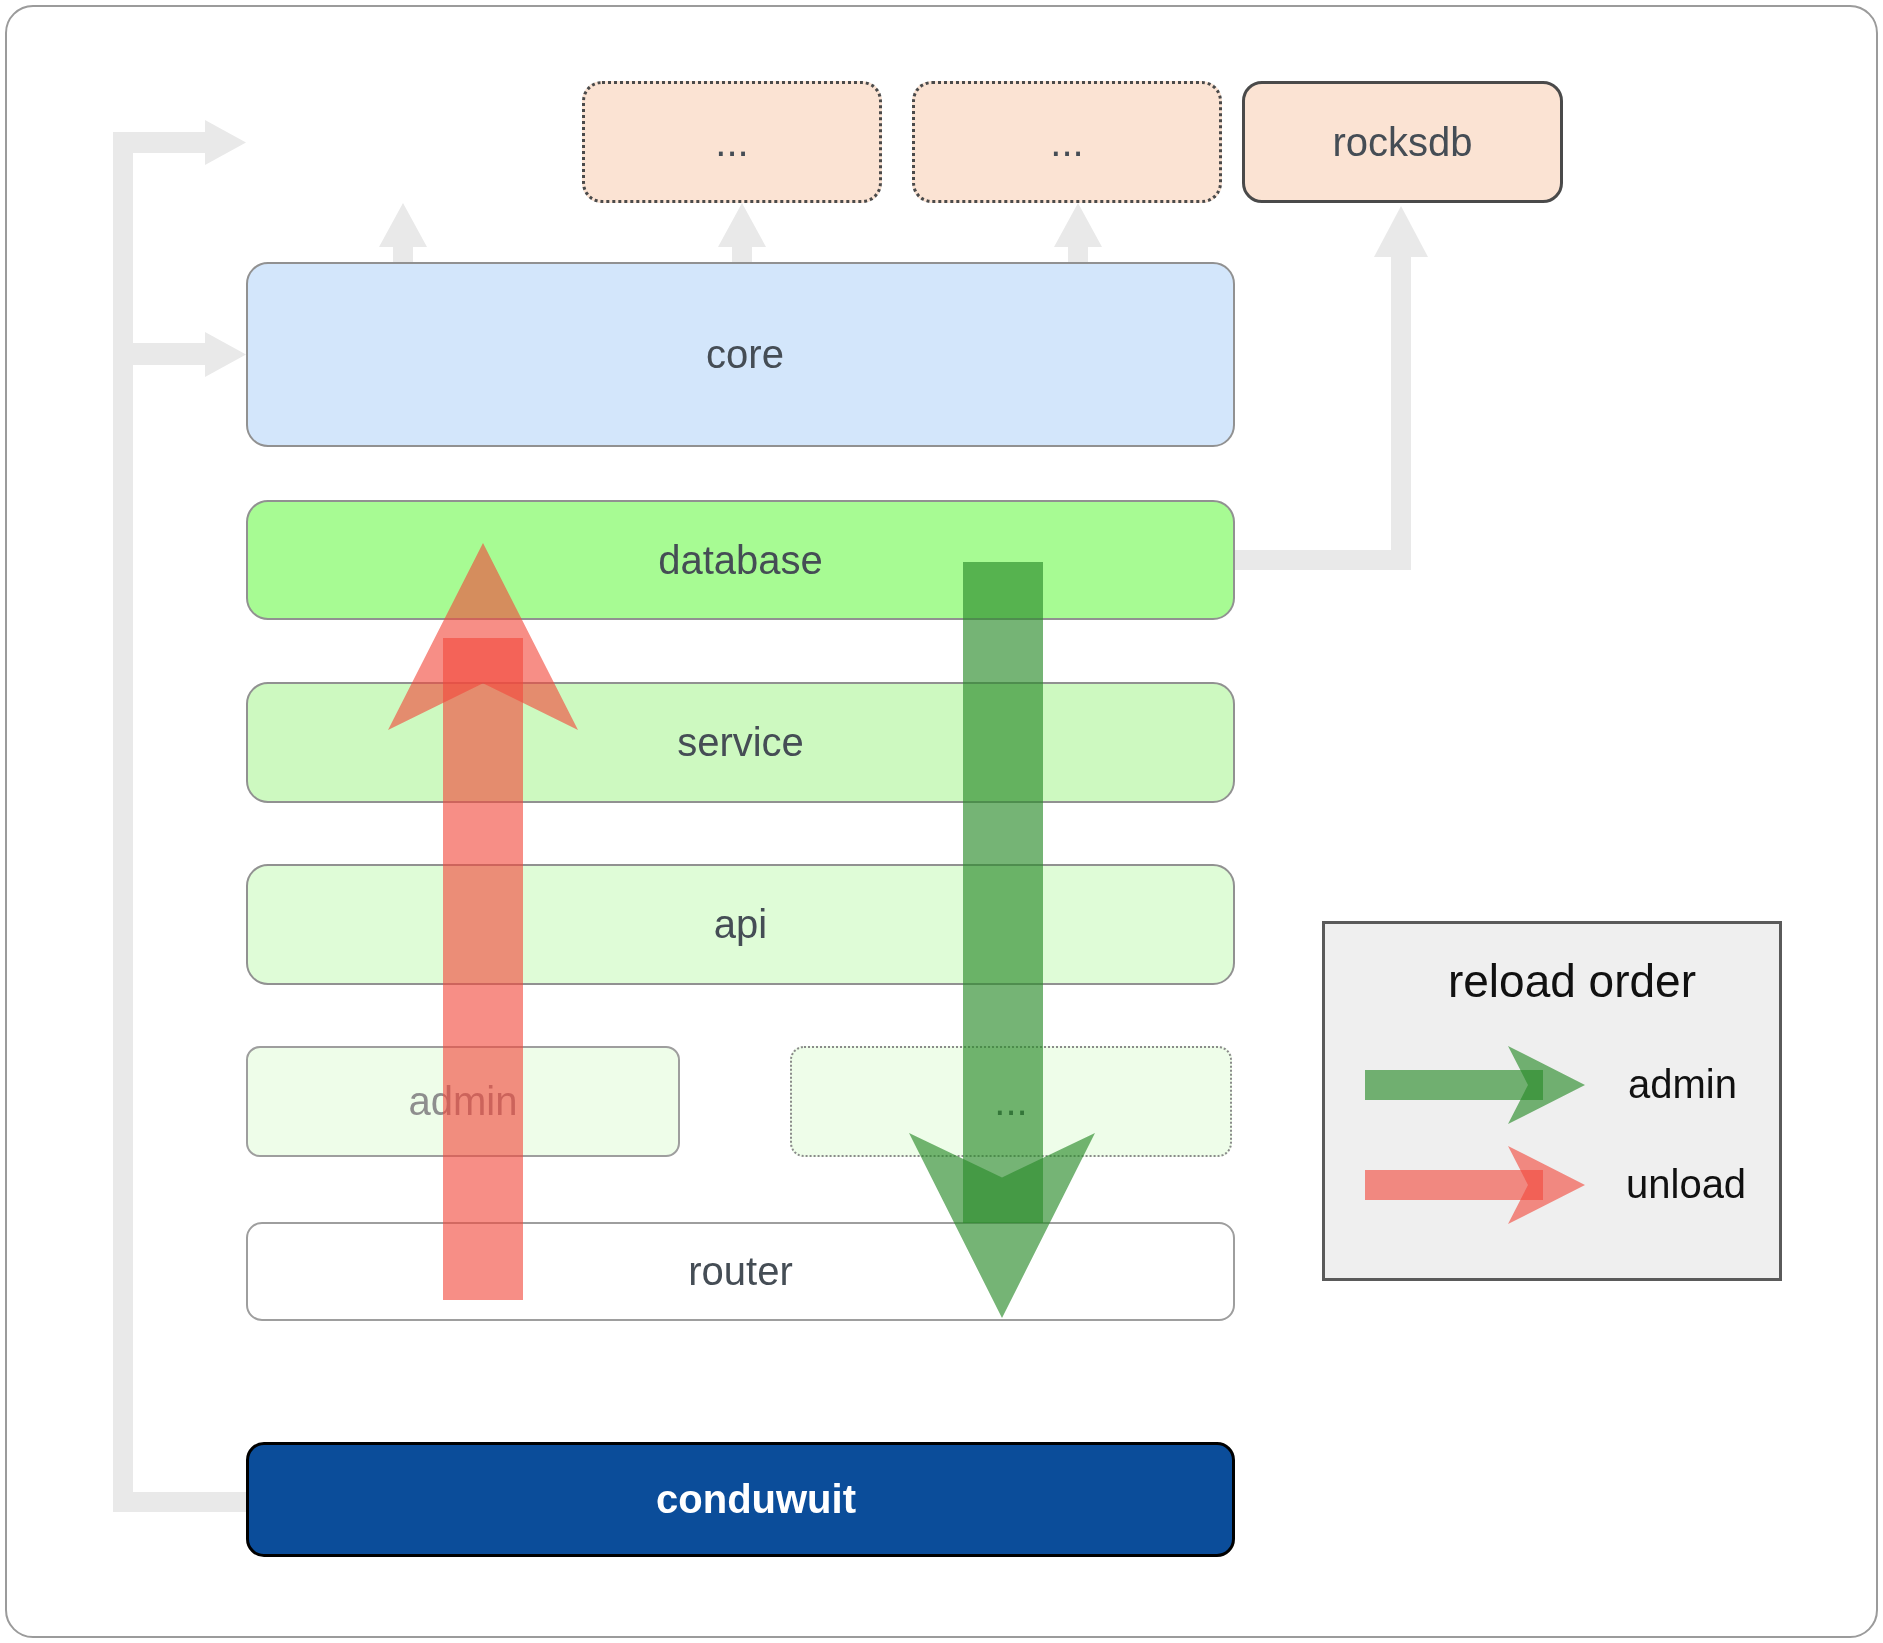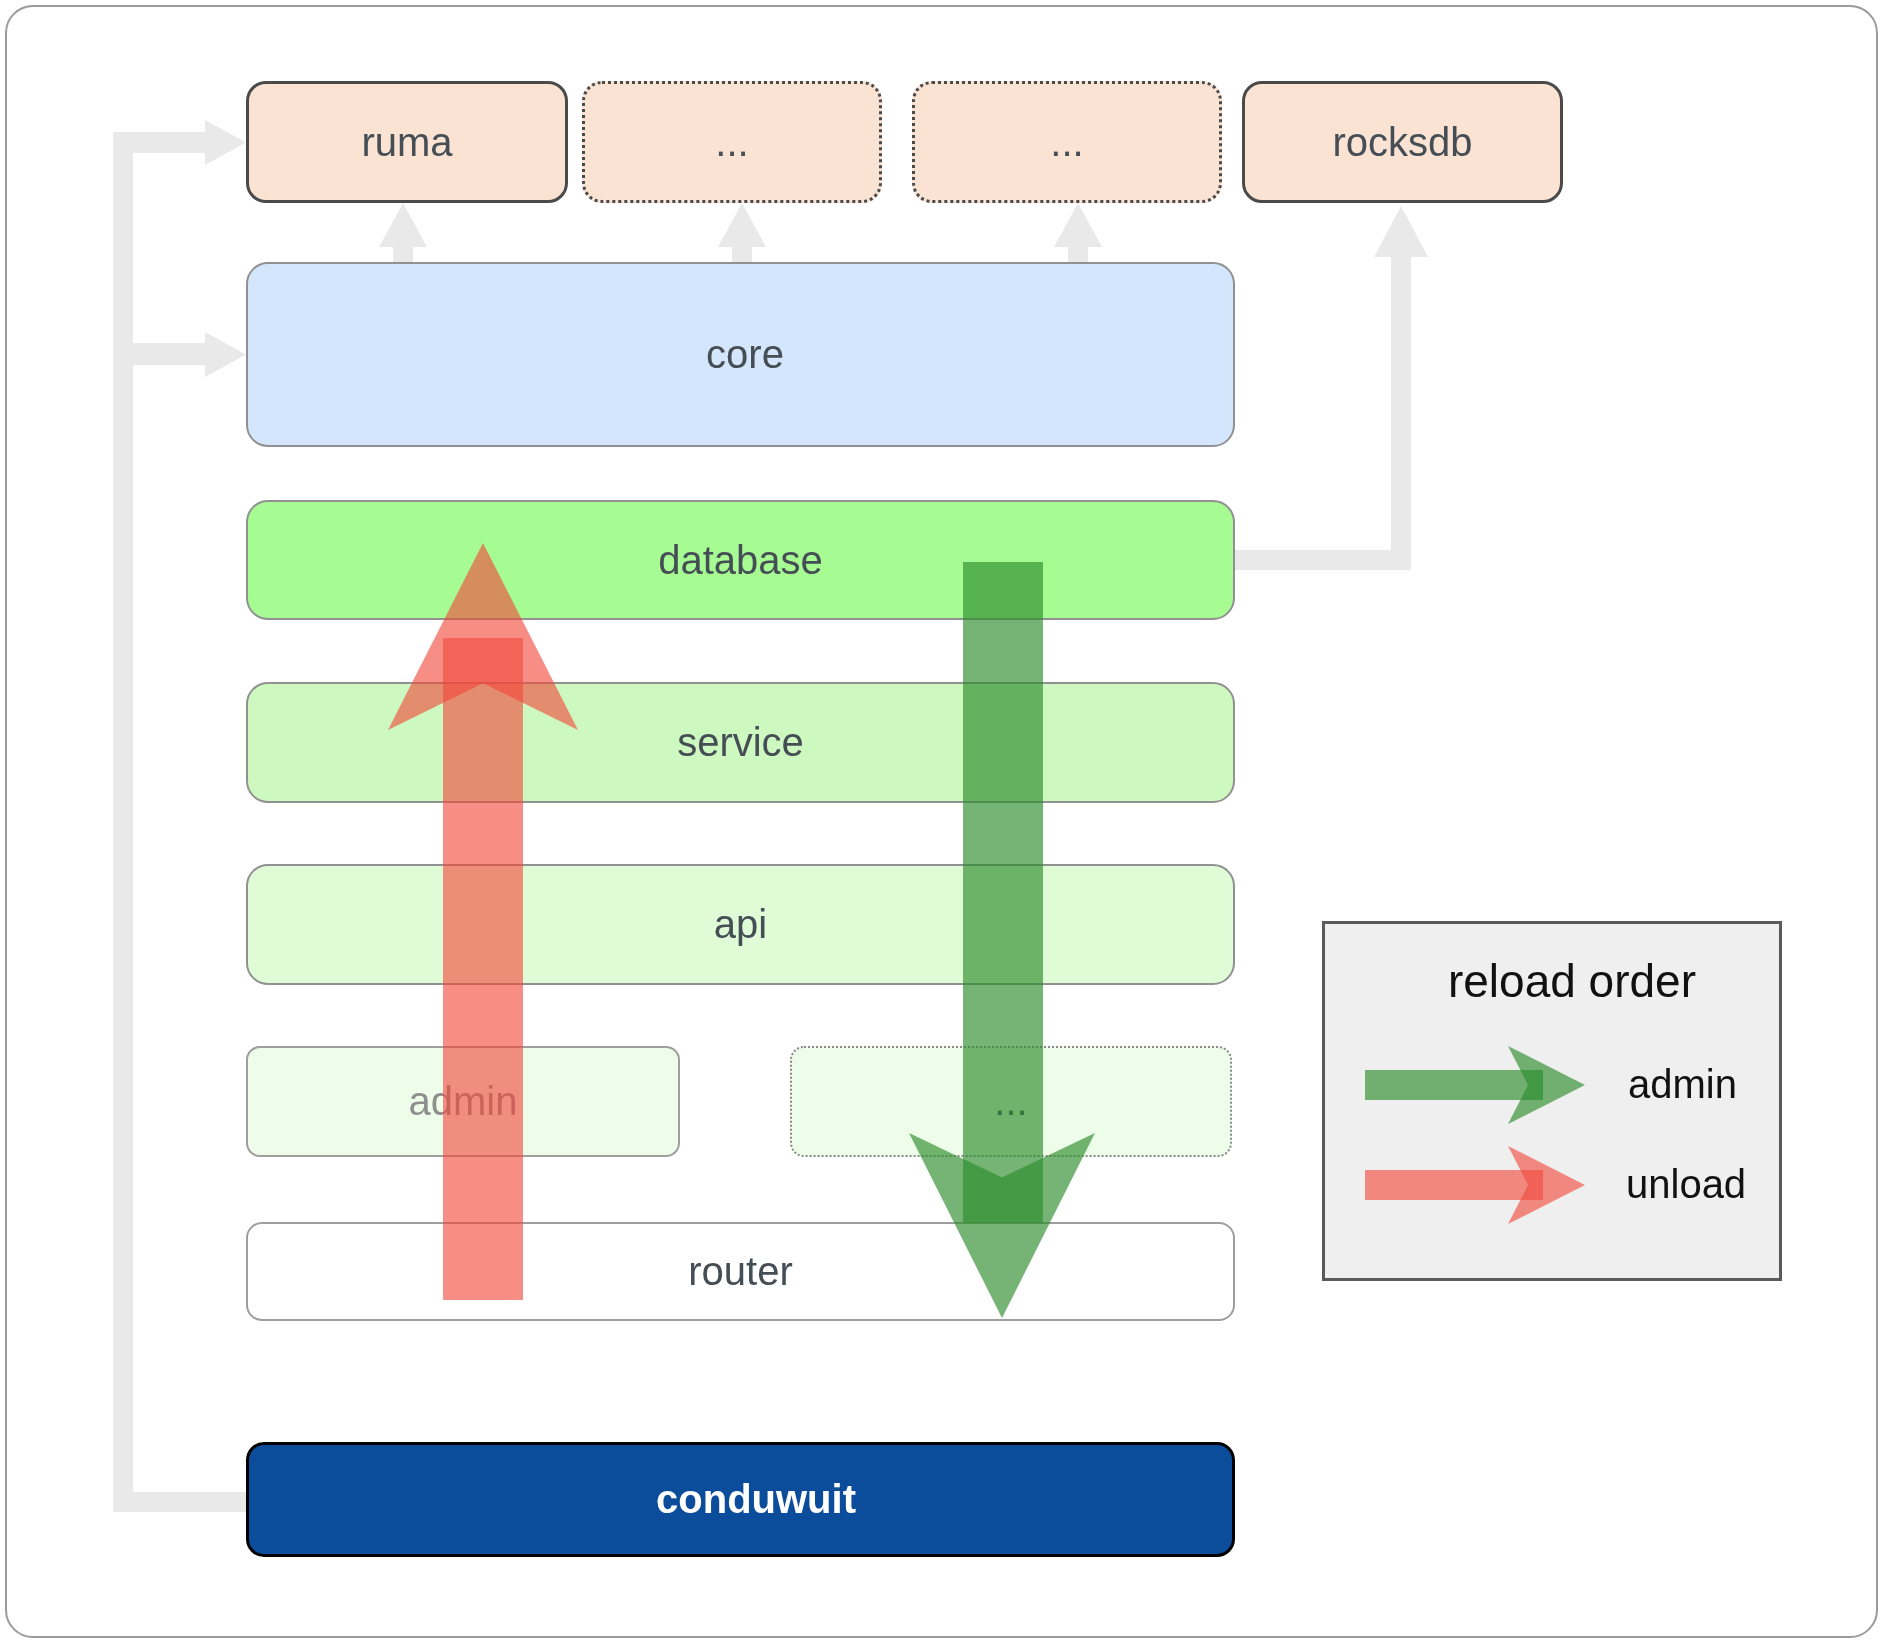--- a/index.html
+++ b/index.html
@@ -106,23 +106,20 @@
   <div class="conn conn-head-up" style="left:379px; top:203px; width:48px; height:44px;"></div>
   <div class="conn" style="left:732px; top:245px; width:20px; height:17px;"></div>
   <div class="conn conn-head-up" style="left:718px; top:203px; width:48px; height:44px;"></div>
   <div class="conn" style="left:1068px; top:245px; width:20px; height:17px;"></div>
   <div class="conn conn-head-up" style="left:1054px; top:203px; width:48px; height:44px;"></div>
 
   <div class="conn" style="left:1235px; top:550px; width:176px; height:20px;"></div>
   <div class="conn" style="left:1391px; top:257px; width:20px; height:313px;"></div>
   <div class="conn conn-head-up" style="left:1374px; top:206px; width:54px; height:51px;"></div>
 
-  <div class="box peach" style="left:246px; top:81px; width:322px; height:122px;">
-    <span>ruma</span>
-  </div>
   <div class="box peach dotted" style="left:582px; top:81px; width:300px; height:122px;">
     <span>...</span>
   </div>
   <div class="box peach dotted" style="left:912px; top:81px; width:310px; height:122px;">
     <span>...</span>
   </div>
   <div class="box peach" style="left:1242px; top:81px; width:321px; height:122px;">
     <span>rocksdb</span>
   </div>
 

